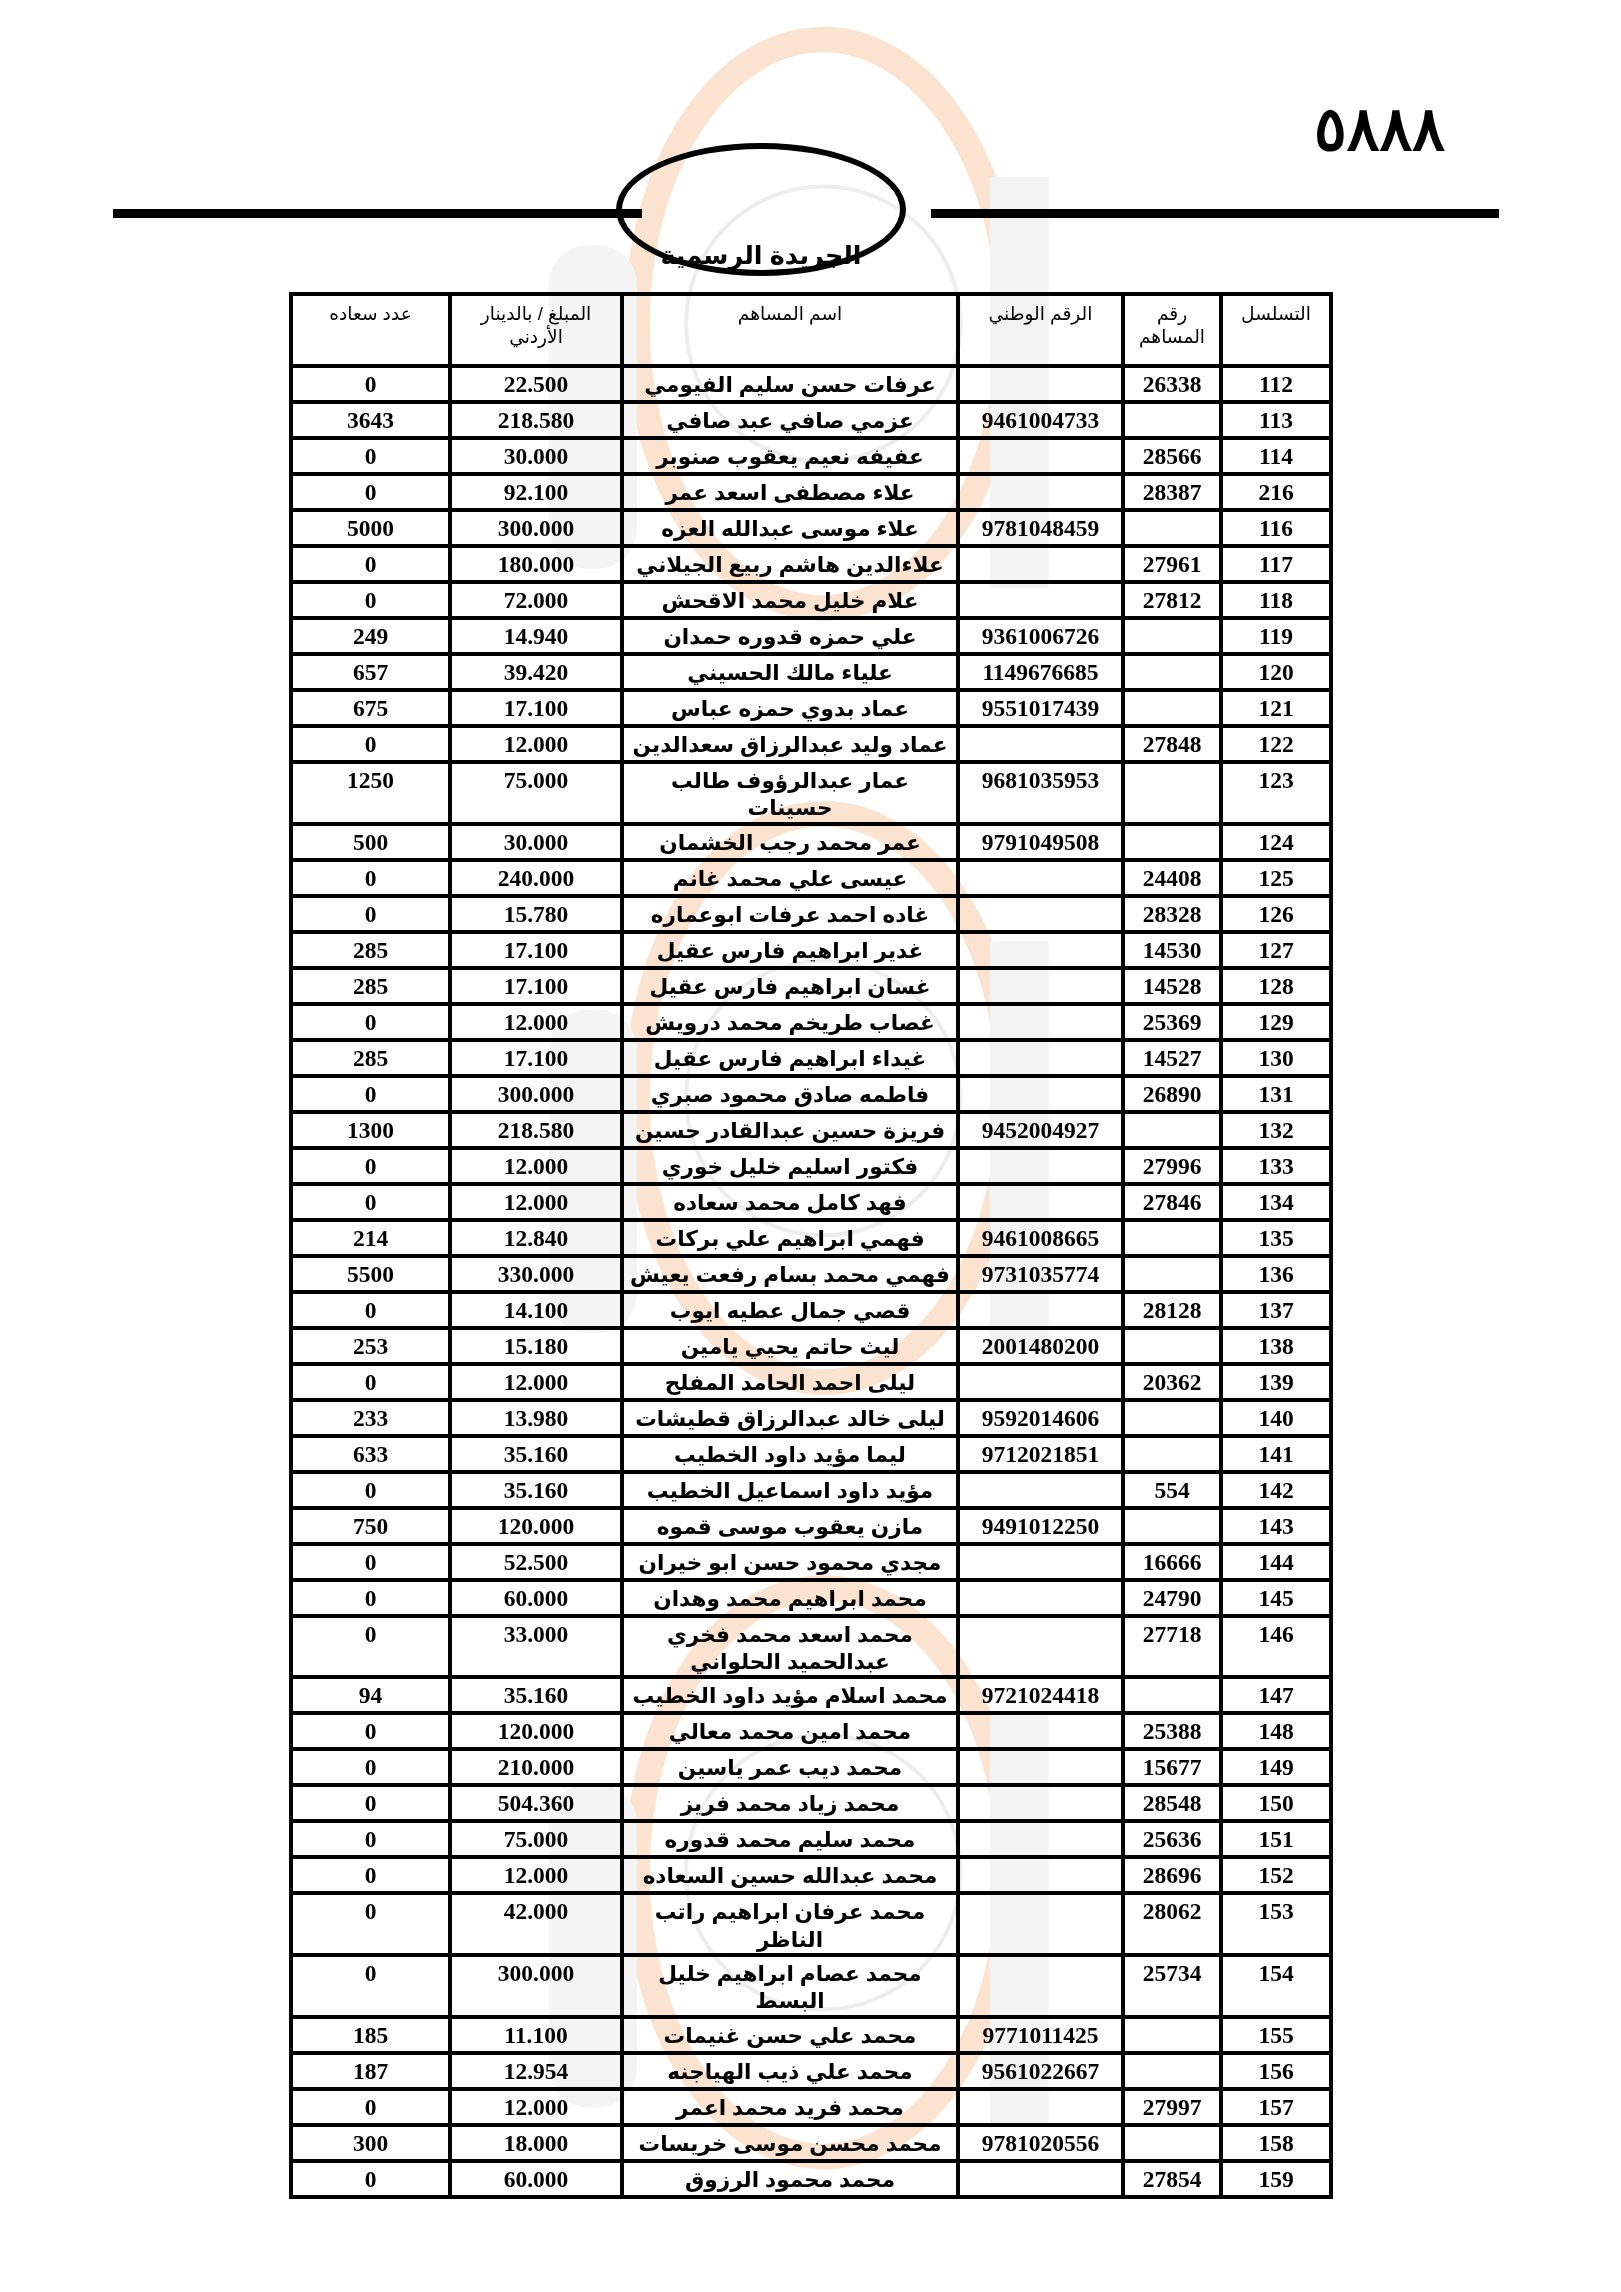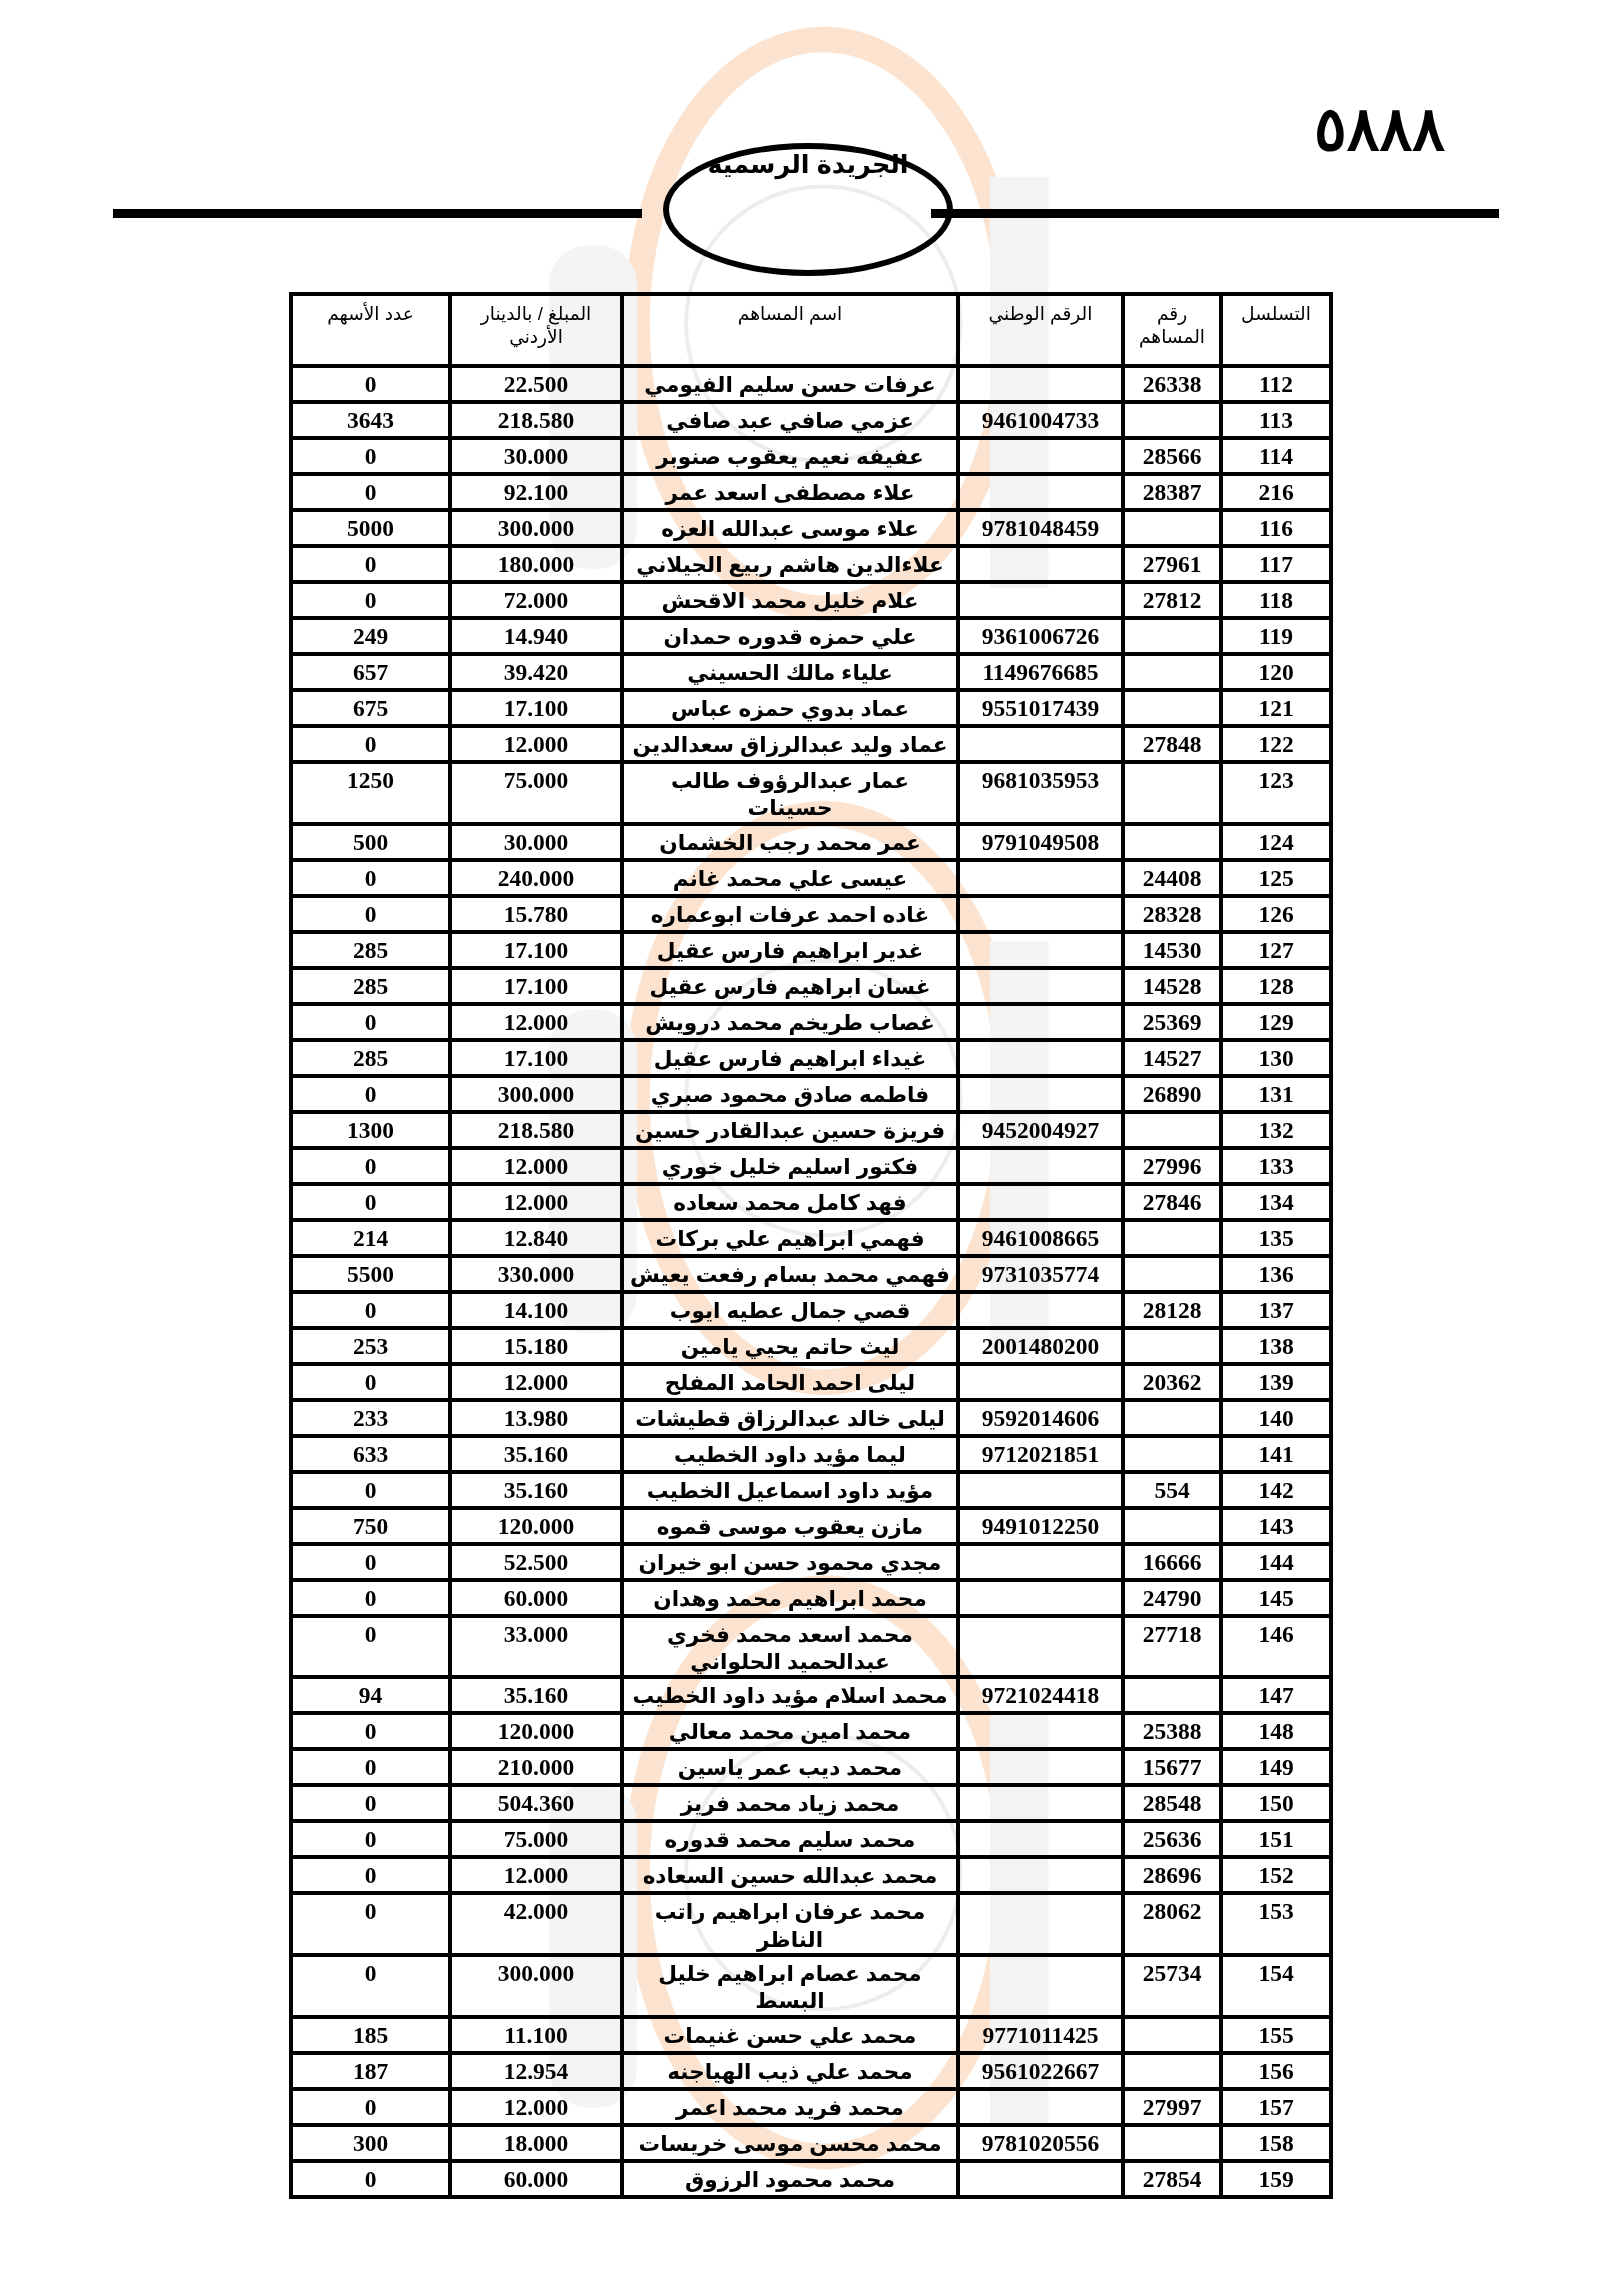--- a/index.html
+++ b/index.html
@@ -8,23 +8,23 @@
     font-family:"Liberation Sans", "DejaVu Sans", sans-serif; color:#000;
   }
   .watermark { position:absolute; left:0; top:0; width:100%; height:100%; pointer-events:none; z-index:0; }
   .page-number {
     position:absolute; top:93px; right:176px; font-size:61px; font-weight:bold;
     font-family:Liberation Serif, serif; letter-spacing:2px; z-index:2;
   }
   .rule-left { position:absolute; left:113px; top:209px; width:529px; height:8.8px; background:#000; z-index:2; }
   .rule-right { position:absolute; left:931px; top:209px; width:568px; height:8.8px; background:#000; z-index:2; }
   .oval {
-    position:absolute; left:663px; top:143px; width:290px; height:133px; border:6.9px solid #000;
+    position:absolute; left:616px; top:143px; width:290px; height:133px; border:6.9px solid #000;
     border-radius:50%; background:transparent; z-index:2; box-sizing:border-box;
-    display:flex; align-items:flex-start; justify-content:center;
+    display:flex; align-items:flex-end; justify-content:center;
   }
   .oval span { font-size:25.5px; font-weight:bold; direction:rtl; }
   table.shares {
     position:absolute; left:289px; top:292px; width:1039px; border-collapse:separate; border-spacing:0;
     border:2.9px double #000; z-index:2; direction:rtl; table-layout:fixed;
   }
   table.shares th, table.shares td {
     border:2.9px double #000; padding:0 3.9px; text-align:center; vertical-align:top; box-sizing:border-box;
   }
   table.shares th { font-size:18.6px; font-weight:normal; height:72px; padding-top:5.9px; line-height:23.5px; }
@@ -70,21 +70,21 @@
       <col class="c-amt">
       <col class="c-qty">
   </colgroup>
   <thead>
     <tr>
       <th>التسلسل</th>
       <th>رقم المساهم</th>
       <th>الرقم الوطني</th>
       <th>اسم المساهم</th>
       <th>المبلغ / بالدينار الأردني</th>
-      <th>عدد الأسهم</th>
+      <th>عدد سعاده</th>
     </tr>
   </thead>
   <tbody id="rows">
       <tr>
         <td class="num">112</td>
         <td class="num">26338</td>
         <td class="num"></td>
         <td class="name">عرفات حسن سليم الفيومي</td>
         <td class="num">22.500</td>
         <td class="num">0</td>

